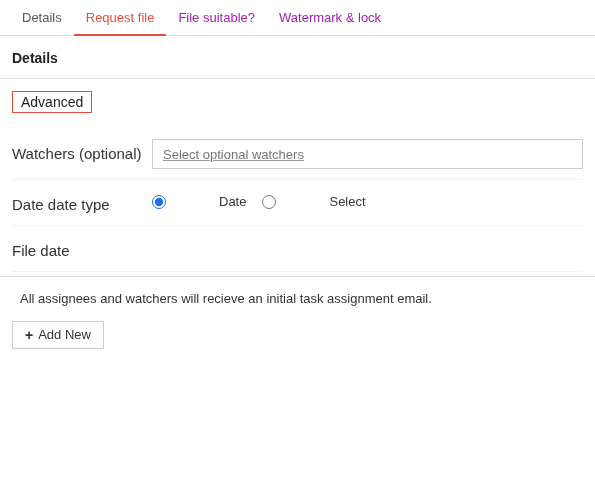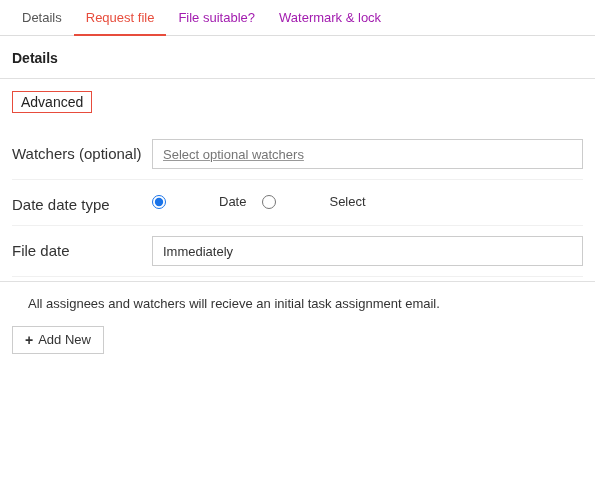--- a/index.html
+++ b/index.html
@@ -152,21 +152,21 @@
     }
 
     
     .correspondence-section {
       padding: 4px 0;
     }
 
     .correspondence-note {
       font-size: 13px;
       color: #333;
-      margin: 8px 0 12px 16px;
+      margin: 8px 0 12px 8px;
       line-height: 1.5;
     }
 
     .add-new-btn {
       display: flex;
       align-items: center;
       gap: 5px;
       border: 1px solid #ccc;
       background: #fff;
       padding: 5px 12px;
@@ -221,23 +221,20 @@
           <label class="radio-option">
             <input type="radio" name="start_date_type" value="period" style="">
             <span class="radio-label">Select</span>
           </label>
         </div>
       </div>
     </div>
 
     <div class="form-row">
       <div class="form-label">File date</div>
-      <div class="form-control">
-        <input type="text" class="input-text" value="Immediately" style="">
-      </div>
     </div>
 
 
   </div>
 
   <div class="divider"></div>
 
   
 
   

